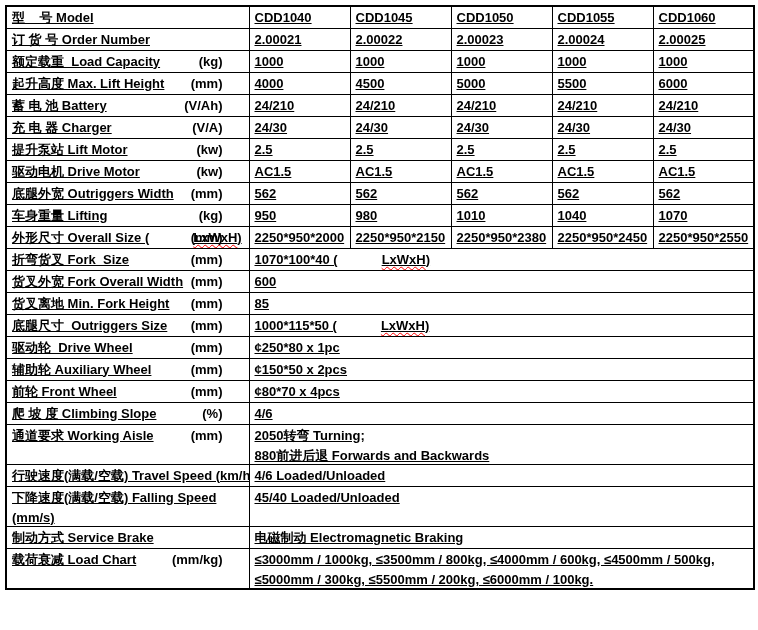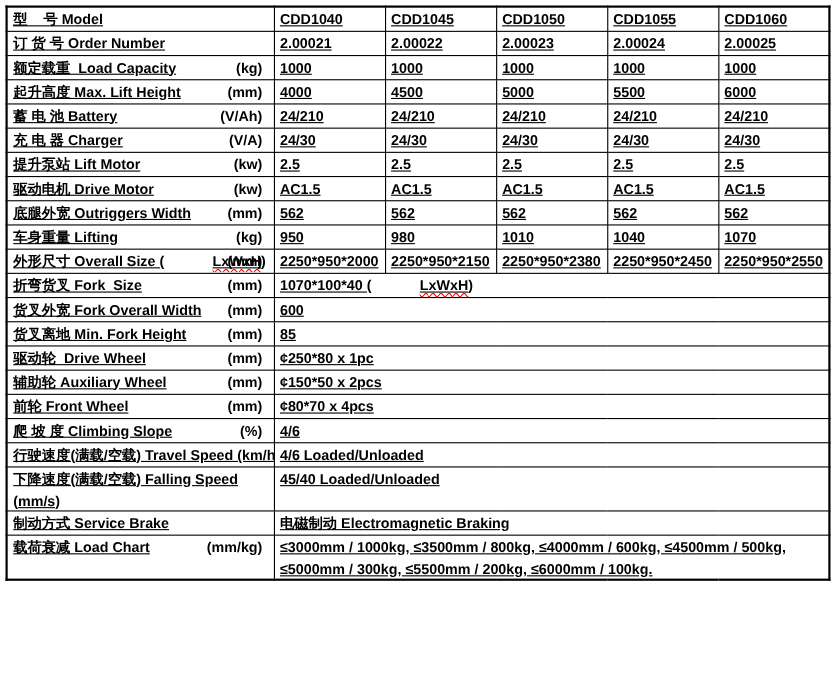--- a/index.html
+++ b/index.html
@@ -27,21 +27,21 @@
     overflow: hidden;
   }
   tr { height: 22px; text-decoration: underline; }
   tr.tall { height: 40px; }
   .line { white-space: pre; line-height: 16px; }
   .line + .line { margin-top: 4px; }
   .c-label { position: relative; }
   .unit {
     position: absolute;
     top: 3px;
-    right: 10px;
+    right: 26px;
     line-height: 16px;
     white-space: pre;
     text-align: center;
   }
   .sq {
     text-decoration-line: underline;
     text-decoration-style: wavy;
     text-decoration-color: #ff0000;
     text-decoration-thickness: 1px;
     text-underline-offset: 2px;
@@ -313,20 +313,29 @@
           <td class="c-label">
             <div class="line"><span>货叉离地 Min. Fork Height</span></div>
             <span class="unit">(mm)</span>
           </td>
           <td colspan="5" class="c-val">
             <div class="line"><span>85</span></div>
           </td>
         </tr>
         <tr>
           <td class="c-label">
+            <div class="line"><span>底腿尺寸  Outriggers Size</span></div>
+            <span class="unit">(mm)</span>
+          </td>
+          <td colspan="5" class="c-val">
+            <div class="line"><span>1000*115*50 (</span><span class="sq">LxWxH</span><span>)</span></div>
+          </td>
+        </tr>
+        <tr>
+          <td class="c-label">
             <div class="line"><span>驱动轮  Drive Wheel</span></div>
             <span class="unit">(mm)</span>
           </td>
           <td colspan="5" class="c-val">
             <div class="line"><span>¢250*80 x 1pc</span></div>
           </td>
         </tr>
         <tr>
           <td class="c-label">
             <div class="line"><span>辅助轮 Auxiliary Wheel</span></div>
@@ -345,20 +354,30 @@
             <div class="line"><span>¢80*70 x 4pcs</span></div>
           </td>
         </tr>
         <tr>
           <td class="c-label">
             <div class="line"><span>爬 坡 度 Climbing Slope</span></div>
             <span class="unit">(%)</span>
           </td>
           <td colspan="5" class="c-val">
             <div class="line"><span>4/6</span></div>
+          </td>
+        </tr>
+        <tr class="tall">
+          <td class="c-label">
+            <div class="line"><span>通道要求 Working Aisle</span></div>
+            <span class="unit">(mm)</span>
+          </td>
+          <td colspan="5" class="c-val">
+            <div class="line"><span>2050转弯 Turning;</span></div>
+            <div class="line"><span>880前进后退 Forwards and Backwards</span></div>
           </td>
         </tr>
         <tr>
           <td class="c-label">
             <div class="line"><span>行驶速度(满载/空载) Travel Speed (km/h)</span></div>
           </td>
           <td colspan="5" class="c-val">
             <div class="line"><span>4/6 Loaded/Unloaded</span></div>
           </td>
         </tr>

